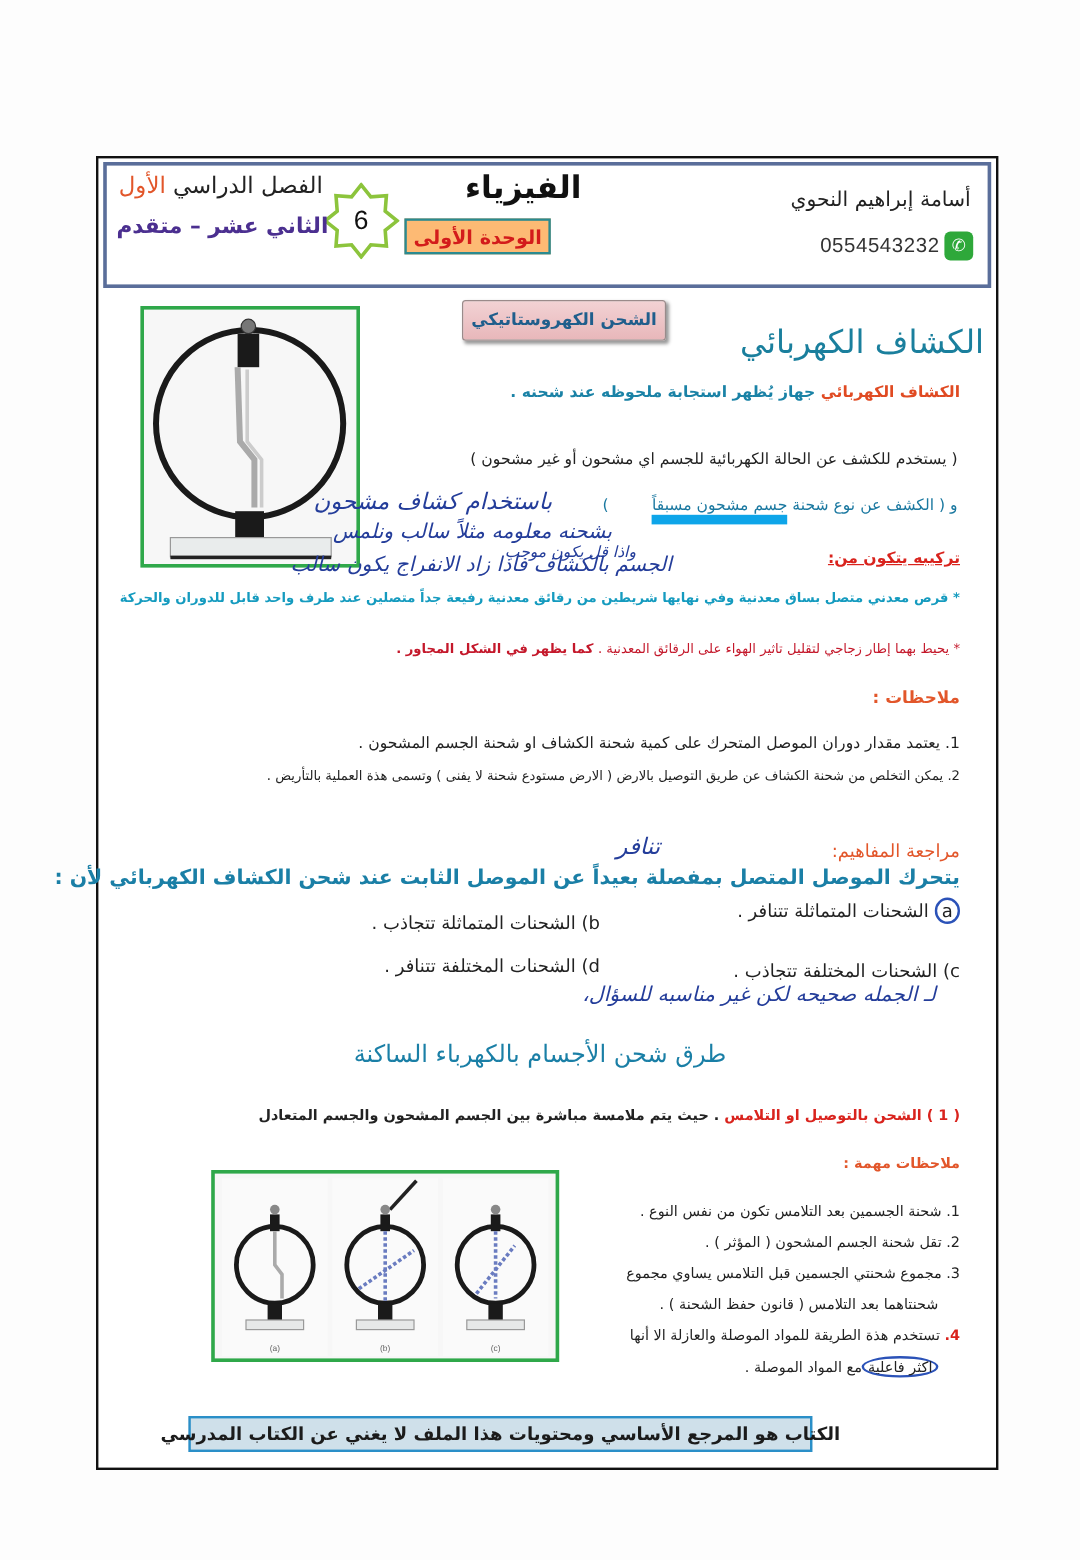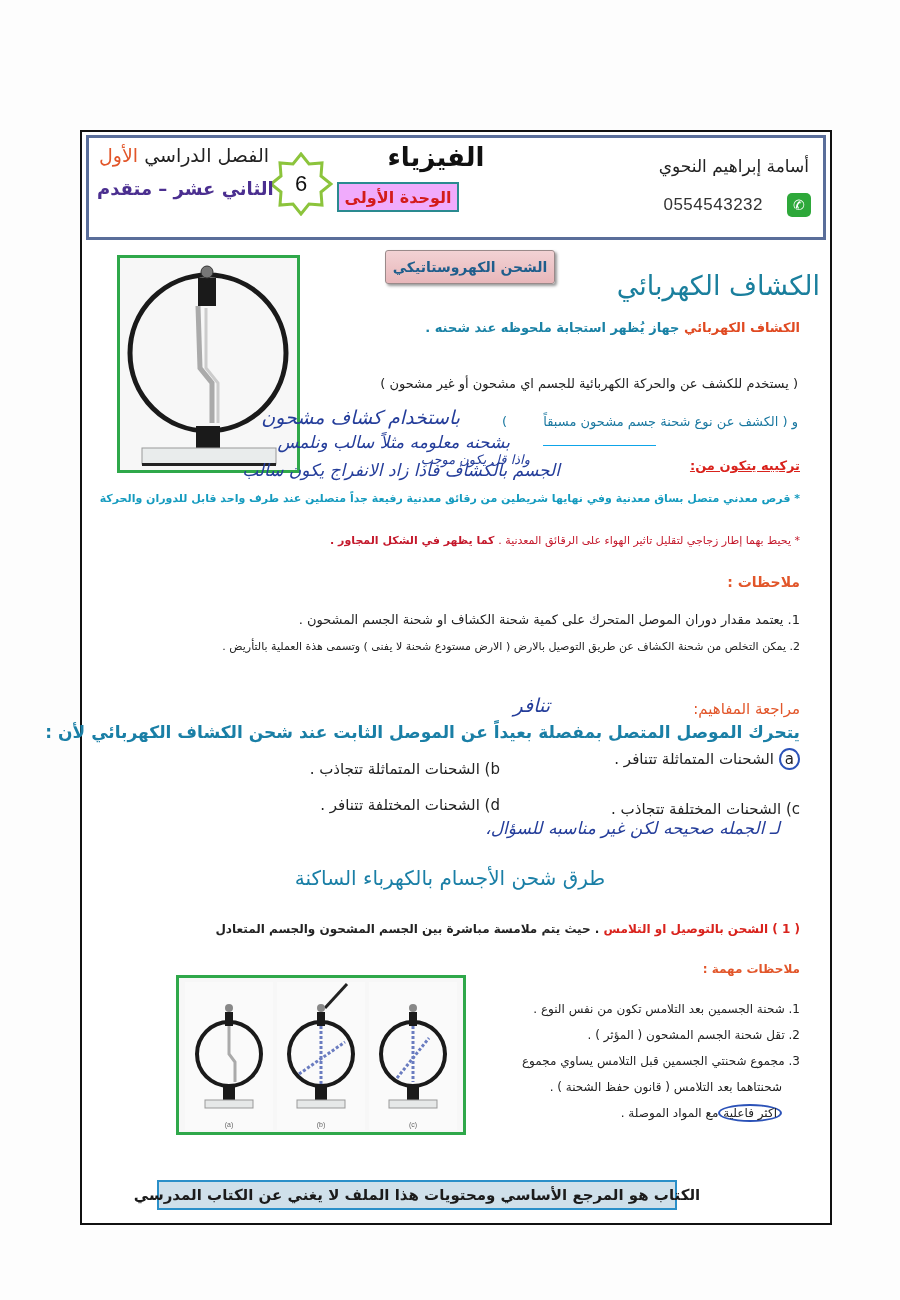--- a/index.html
+++ b/index.html
@@ -13,21 +13,21 @@
 
   
   .header {
     position: absolute; left: 86px; top: 135px; width: 740px; height: 105px;
     border: 3px solid #5a6e9a; background: #fff;
   }
   .author {
     position: absolute; right: 14px; top: 18px;
     font-family: "DejaVu Serif", serif; font-size: 17px; color: #222; direction: rtl;
   }
-  .phone-row { position: absolute; right: 12px; top: 55px; display: flex; align-items: center; gap: 24px; }
+  .phone-row { position: absolute; right: 12px; top: 55px; display: flex; align-items: center; gap: 4px; }
   .phone-num { font-family: "Liberation Sans", sans-serif; font-size: 17px; color: #333; letter-spacing: 0.5px; }
   .phone-icon {
     width: 24px; height: 24px; border-radius: 5px; background: #2ea83a;
     display: flex; align-items: center; justify-content: center; color: #fff; font-size: 14px;
   }
   .zayed-logo { position: absolute; left: 378px; top: 12px; width: 180px; height: 70px; }
   .zayed-ar { position: absolute; left: 0; top: 22px; font-family: "DejaVu Serif", serif; font-size: 17px; color: #222; }
   .zayed-face {
     position: absolute; left: 60px; top: 2px; width: 52px; height: 64px;
     border: 2px solid #222; border-radius: 50%; background: #f4f4f4; overflow: hidden;
@@ -35,21 +35,21 @@
   .zayed-face::before { content: ""; position: absolute; left: 13px; top: 14px; width: 22px; height: 32px; border-radius: 45%; border: 2px solid #333; border-top: 6px solid #333; }
   .zayed-en-small { position: absolute; left: 118px; top: 16px; font-size: 6px; color: #555; font-family: "Liberation Sans", sans-serif; }
   .zayed-en { position: absolute; left: 118px; top: 26px; font-family: "Liberation Sans", sans-serif; font-size: 15px; font-weight: bold; color: #222; transform: scaleX(0.85); transform-origin: left; }
 
   .subject-title {
     position: absolute; left: 282px; top: 4px; width: 130px; text-align: center;
     font-size: 26px; font-weight: bold; color: #111; direction: rtl;
   }
   .unit-badge {
     position: absolute; left: 248px; top: 44px; width: 122px; height: 30px;
-    border: 2px solid #2a8a90; background: #f0abfc; color: #d31b1b;
+    border: 2px solid #2a8a90; background: #fdba74; color: #d31b1b;
     font-size: 16px; font-weight: bold; display: flex; align-items: center; justify-content: center; direction: rtl;
   }
   .star-badge { position: absolute; left: 180px; top: 14px; width: 64px; height: 64px; }
   .star-badge svg { position: absolute; left: 0; top: 0; }
   .star-num { position: absolute; left: 0; top: 0; width: 64px; height: 64px; display: flex; align-items: center; justify-content: center; font-family: "Liberation Sans", sans-serif; font-size: 22px; color: #111; }
   .term-line1 { position: absolute; left: 10px; top: 6px; font-size: 19px; direction: rtl; color: #222; }
   .term-line1 .hl { color: #e2562a; }
   .term-line2 { position: absolute; left: 8px; top: 40px; font-size: 18px; font-weight: bold; direction: rtl; color: #4b2f90; }
 
   
@@ -64,21 +64,21 @@
     display: flex; align-items: center; justify-content: center;
     font-size: 14px; font-weight: bold; color: #1f5e8c; direction: rtl;
   }
   .main-title { position: absolute; right: 80px; top: 270px; font-size: 27px; color: #1a7f9d; direction: rtl; }
   .rtl { direction: rtl; text-align: right; }
   .definition { position: absolute; right: 100px; top: 320px; font-size: 13px; font-weight: bold; color: #1a82a6; }
   .definition .term { color: #e04a22; }
 
   .use-1 { position: absolute; right: 102px; top: 376px; font-size: 13px; color: #222; }
   .use-2 { position: absolute; right: 102px; top: 414px; font-size: 13px; color: #1a78a0; }
-  .u-green { border-bottom: 1px solid #0ea5e9; padding-bottom: 16px; margin-left: 32px; }
+  .u-green { border-bottom: 8px solid #0ea5e9; padding-bottom: 0; margin-left: 32px; }
   .handwriting {
     position: absolute; font-family: "DejaVu Serif", serif; font-style: italic;
     color: #243d9a; direction: rtl; white-space: nowrap;
   }
   .hw1 { right: 440px; top: 406px; font-size: 19px; }
   .hw2 { right: 390px; top: 432px; font-size: 17px; }
   .hw3 { right: 340px; top: 460px; font-size: 17px; }
   .hw4 { right: 370px; top: 452px; font-size: 13px; }
 
   .structure-label { position: absolute; right: 100px; top: 458px; font-size: 13px; font-weight: bold; color: #d9231d; text-decoration: underline; margin-left: 36px; }
@@ -169,21 +169,21 @@
   </svg>
 </div>
 
 <div class="topic-badge">الشحن الكهروستاتيكي</div>
 <div class="main-title">الكشاف الكهربائي</div>
 
 <div class="definition rtl">
   <span class="term">الكشاف الكهربائي</span><span> جهاز يُظهر استجابة ملحوظه عند شحنه .</span>
 </div>
 
-<div class="use-1 rtl">( يستخدم للكشف عن والحركة الكهربائية للجسم اي مشحون أو غير مشحون )</div>
+<div class="use-1 rtl">( يستخدم للكشف عن الحالة الكهربائية للجسم اي مشحون أو غير مشحون )</div>
 <div class="use-2 rtl">
   <span>و ( الكشف عن نوع شحنة </span><span class="u-green">جسم مشحون مسبقاً</span><span> )</span>
 </div>
 
 <div class="handwriting hw1">باستخدام كشاف مشحون</div>
 <div class="handwriting hw2">بشحنه معلومه مثلاً سالب ونلمس</div>
 <div class="handwriting hw3">الجسم بالكشاف فاذا زاد الانفراج يكون سالب</div>
 <div class="handwriting hw4">واذا قل يكون موجب</div>
 
 <div class="structure-label rtl">تركيبه يتكون من:</div>
@@ -261,18 +261,22 @@
     </svg>
     <span class="fig-cap">(c)</span>
   </div>
 </div>
 
 <div class="imp-list">
   <div class="li">1.  شحنة الجسمين بعد التلامس تكون من نفس النوع .</div>
   <div class="li">2.  تقل شحنة الجسم المشحون ( المؤثر ) .</div>
   <div class="li">3.  مجموع شحنتي الجسمين قبل التلامس يساوي مجموع</div>
   <div class="li" style="padding-right:18px">شحنتاهما بعد التلامس ( قانون حفظ الشحنة ) .</div>
+  <div class="li">
+    <span class="num4">4.</span>
+    <span>تستخدم هذة الطريقة للمواد الموصلة والعازلة الا أنها</span>
+  </div>
   <div class="li" style="padding-right:18px">
     <span class="circ">اكثر فاعلية</span><span>مع المواد الموصلة .</span>
   </div>
 </div>
 
 <div class="footer-banner">الكتاب هو المرجع الأساسي   ومحتويات هذا الملف لا يغني عن الكتاب المدرسي</div>
 
 </body></html>

